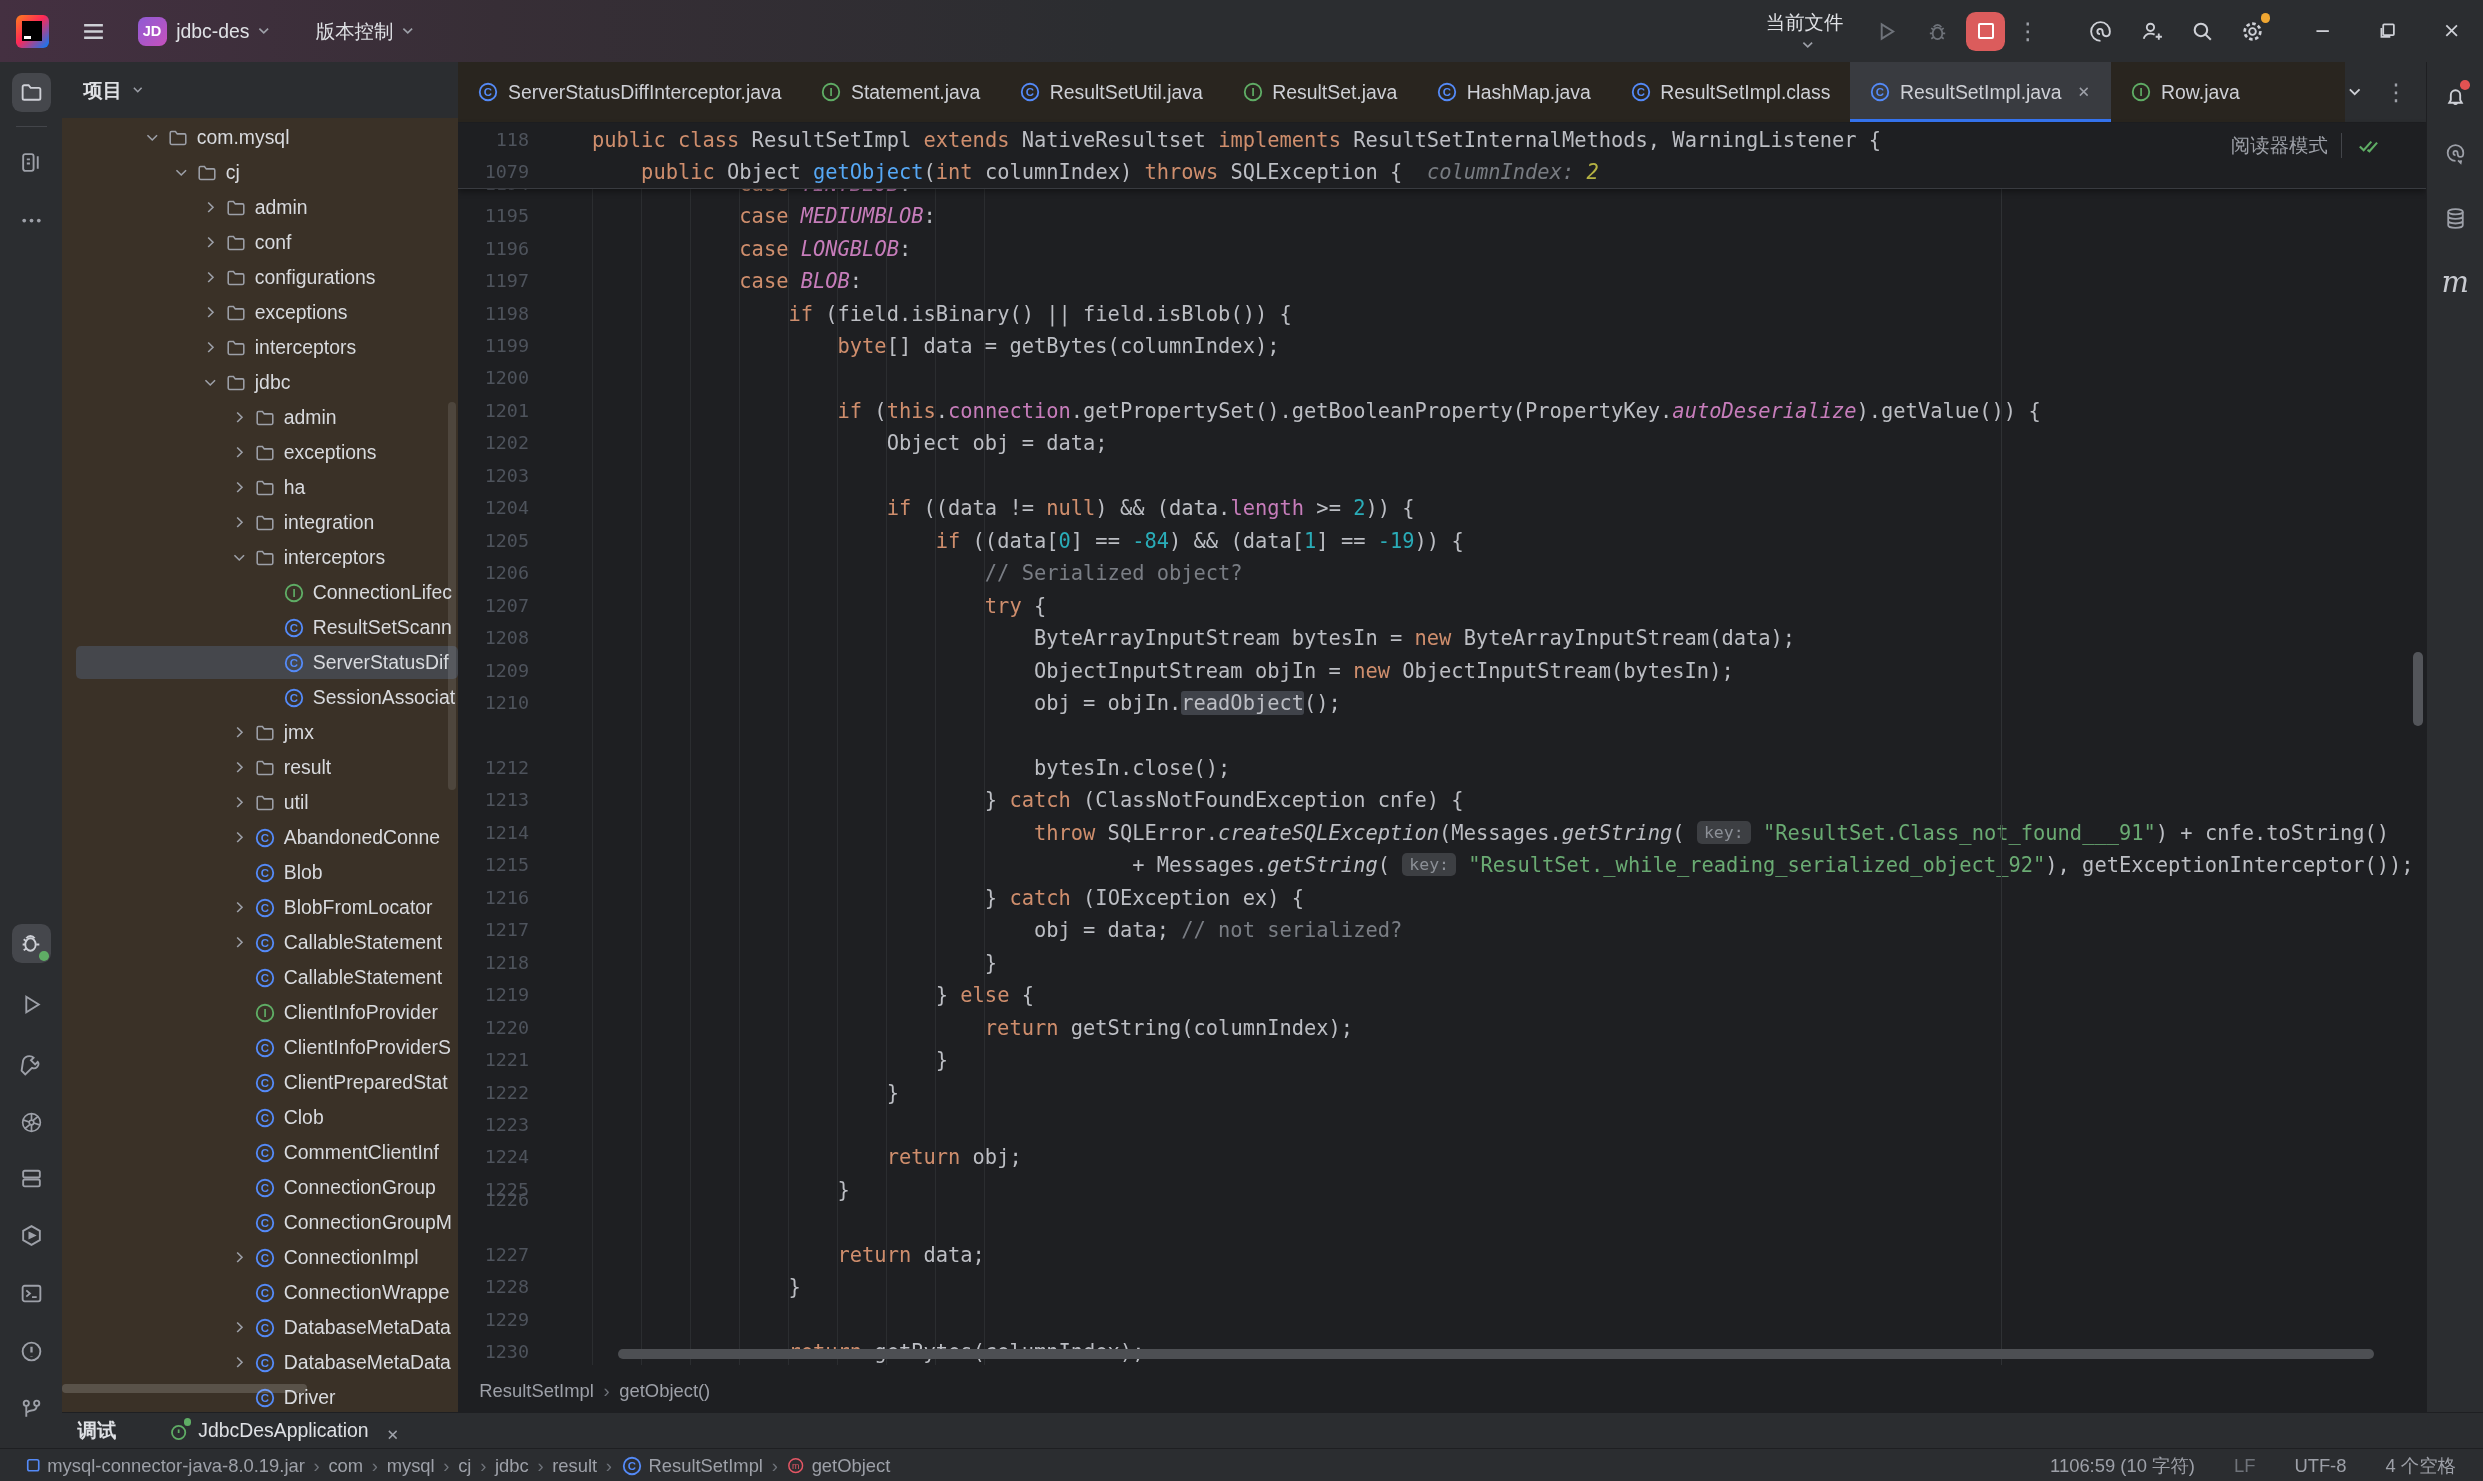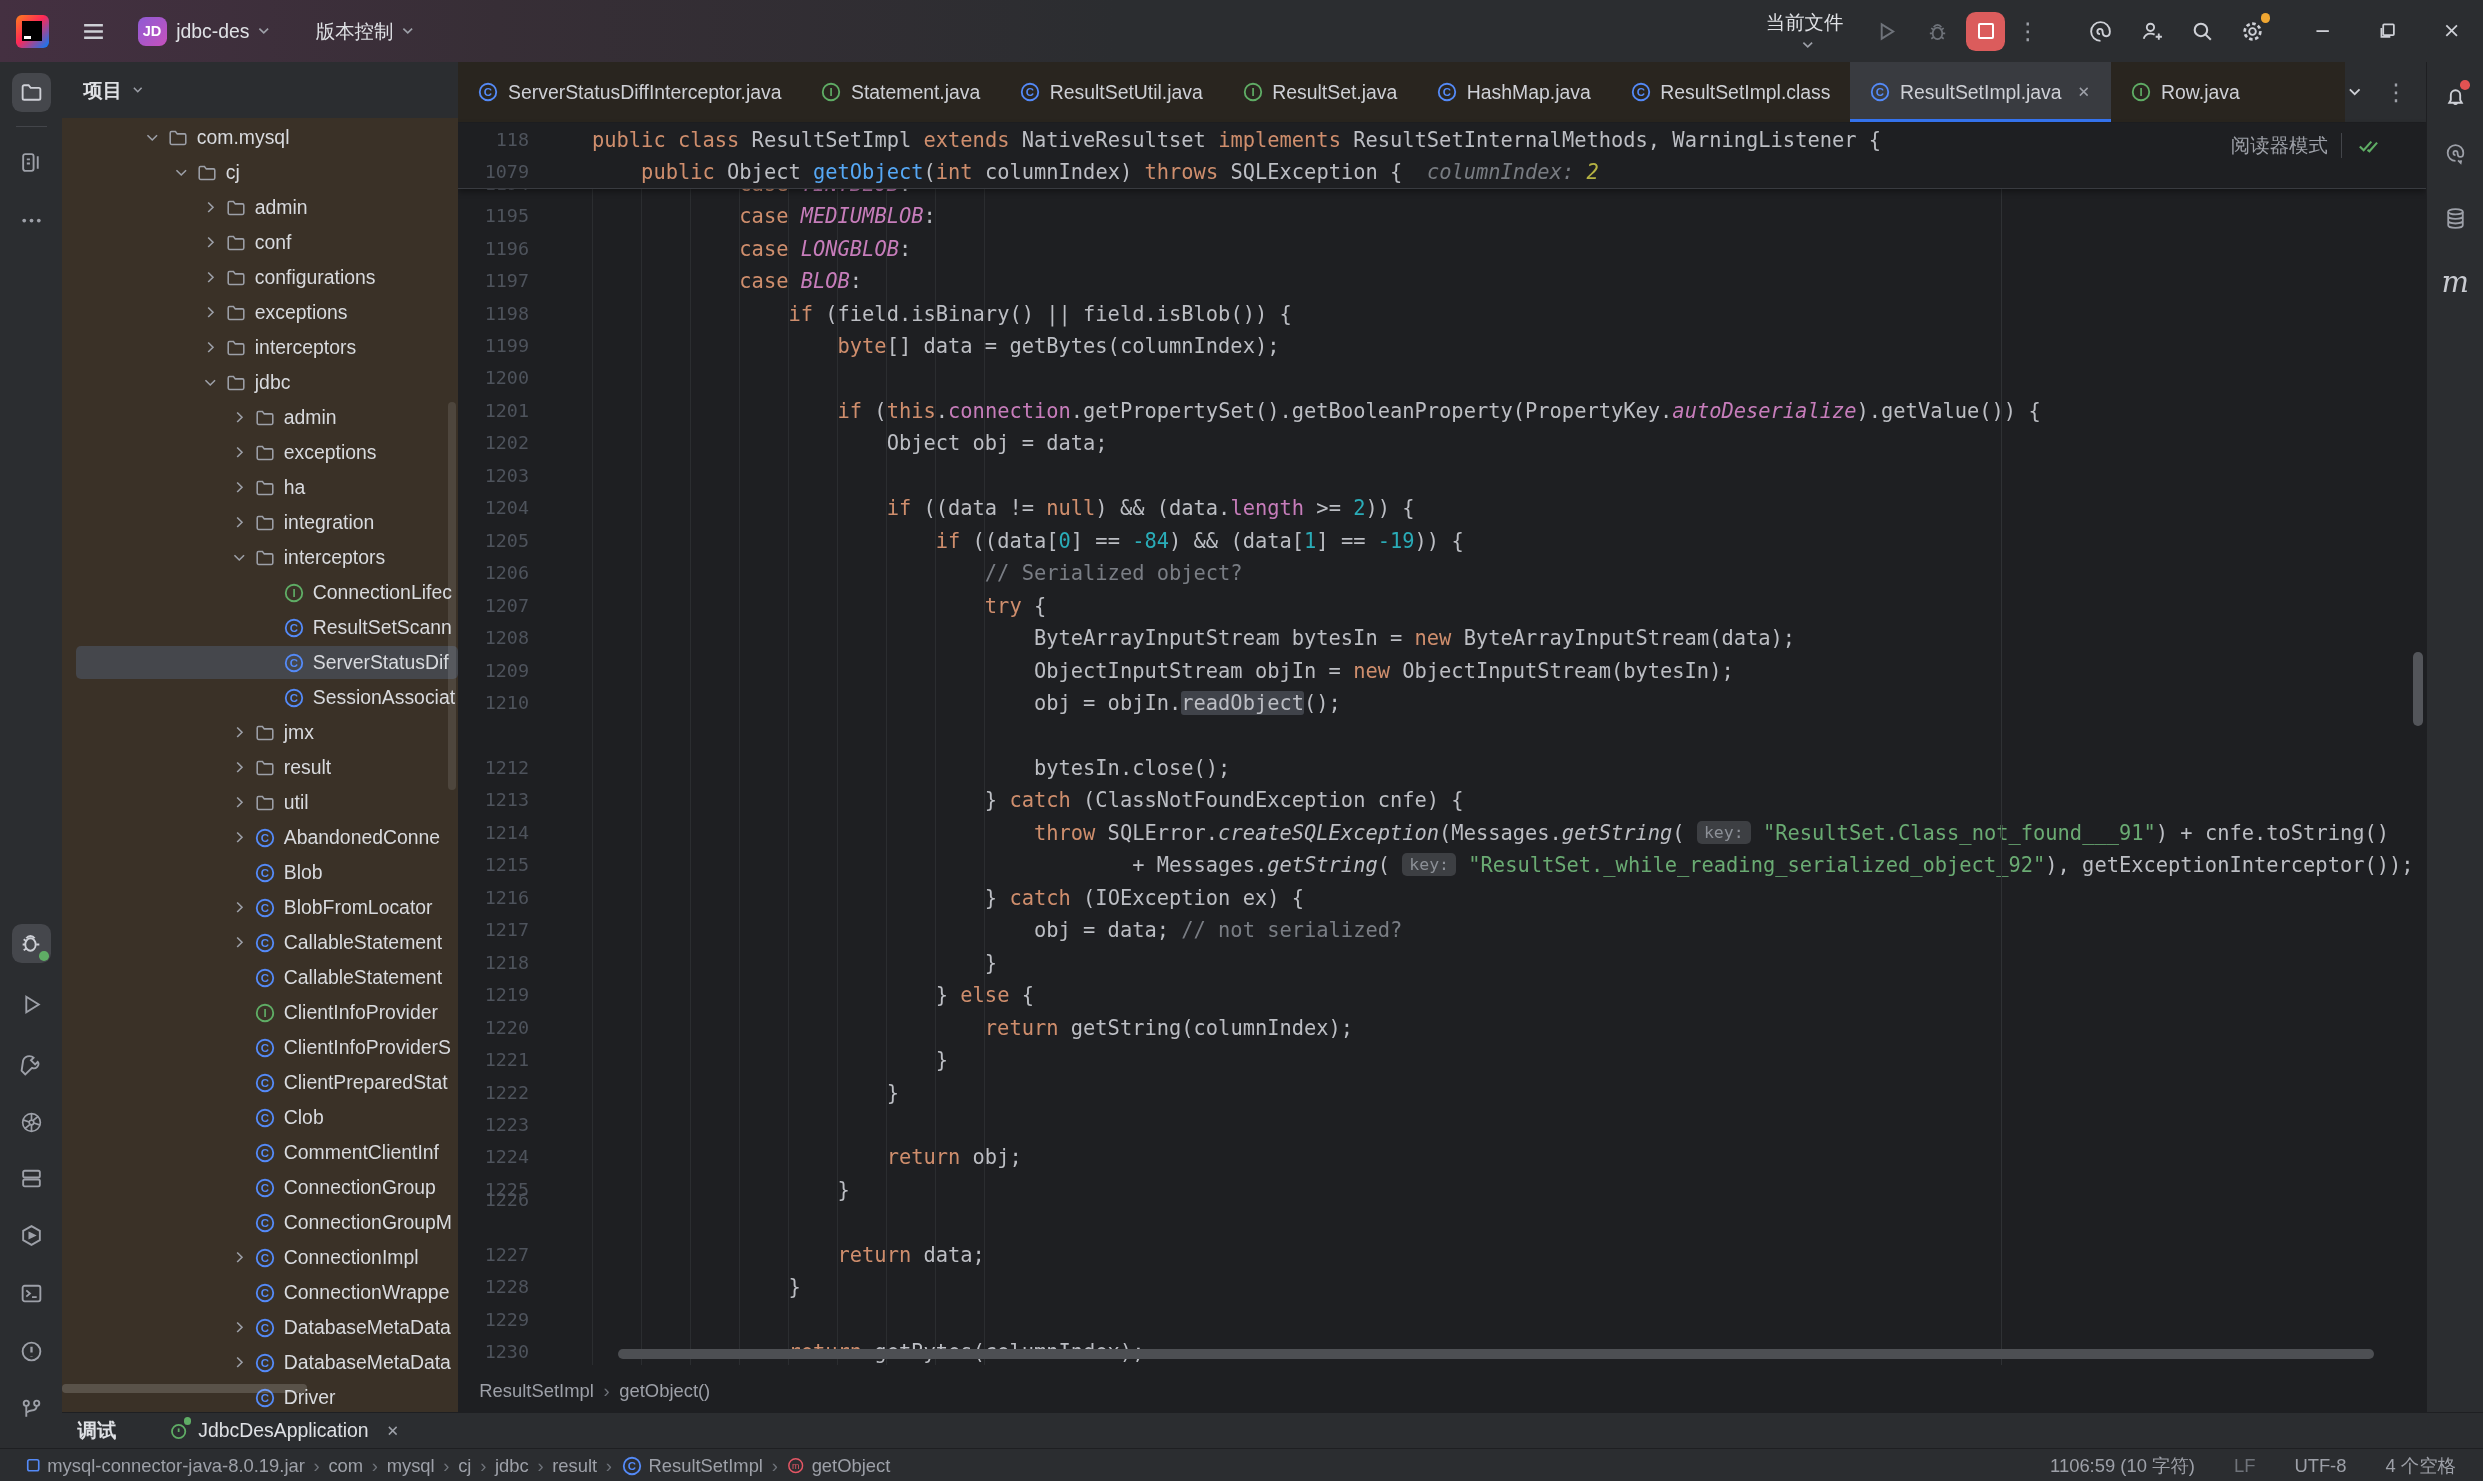--- a/index.html
+++ b/index.html
@@ -98,21 +98,21 @@
 
   
   #rightstrip{left:2426px;top:62px;width:57px;height:1350px;background:#2b2d30;border-left:1px solid #1e1f22;}
   .ricon{position:absolute;left:8.7px;width:39px;height:39px;border-radius:9.7px;
     display:flex;align-items:center;justify-content:center;color:#9da0a8;}
 
   
   #debugbar{left:62px;top:1412px;width:2421px;height:36px;background:#2b2d30;border-top:1px solid #1e1f22;
     display:flex;align-items:center;box-sizing:border-box;}
   #debug-label{margin-left:15.5px;font-size:19.4px;font-weight:bold;color:#dfe1e5;}
-  #debug-tab{margin-left:52px;display:flex;align-items:center;gap:8.7px;font-size:19.4px;color:#dfe1e5;}
+  #debug-tab{margin-left:52px;display:flex;align-items:flex-end;gap:8.7px;font-size:19.4px;color:#dfe1e5;}
   #debug-tab .close{color:#9da0a8;margin-left:7.8px;}
 
   
   #statusbar{left:0;top:1448px;width:2483px;height:34px;background:#2b2d30;border-top:1px solid #1e1f22;
     display:flex;align-items:center;box-sizing:border-box;font-size:18.4px;color:#9da0a8;}
   #sb-crumbs{display:flex;align-items:center;gap:8.7px;margin-left:25px;}
   #sb-right{margin-left:auto;display:flex;align-items:center;gap:39px;padding-right:27px;}
   .sb-dim{color:#6f737a;}
 </style>
 </head>

